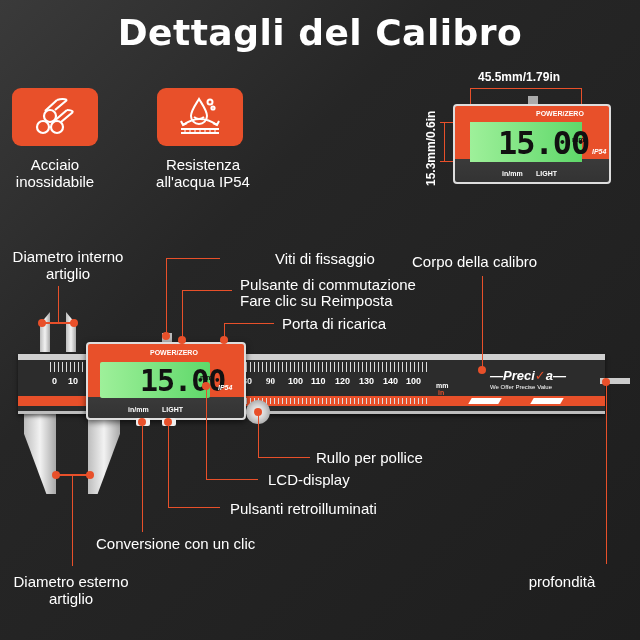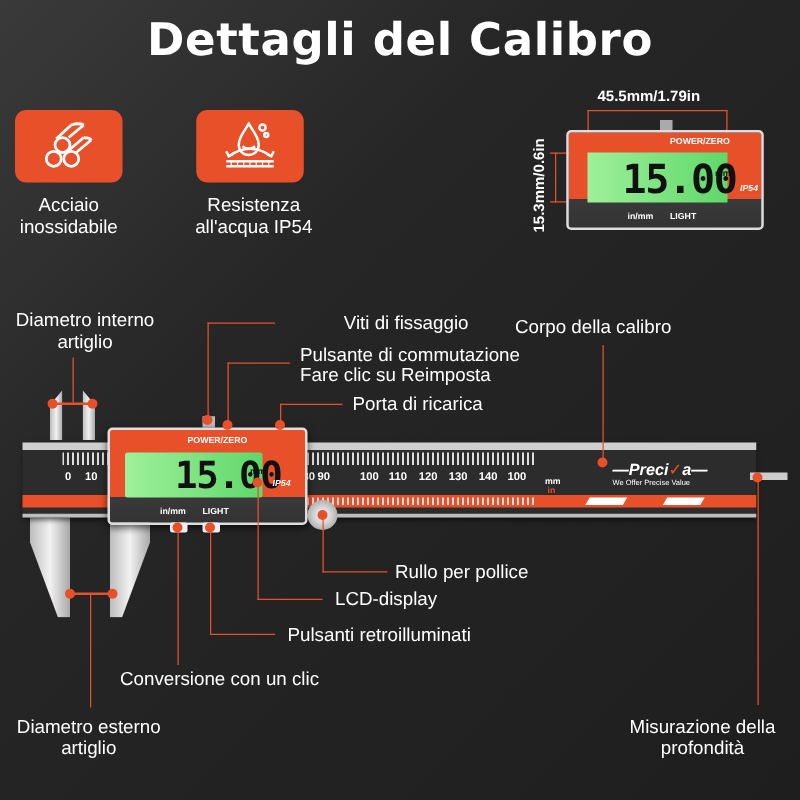--- a/index.html
+++ b/index.html
@@ -147,21 +147,21 @@
 <div class="abs beam-stripe"></div>
 <div class="abs" style="left:470px;top:398px;width:30px;height:6px;background:#fff;transform:skewX(-30deg);"></div>
 <div class="abs" style="left:532px;top:398px;width:30px;height:6px;background:#fff;transform:skewX(-30deg);"></div>
 <div class="abs ticks" style="left:50px;top:362px;width:40px;"></div>
 <div class="abs ticks" style="left:246px;top:362px;width:182px;"></div>
 <div class="abs ticks" style="left:246px;top:398px;width:182px;height:6px;"></div>
 
 <div class="abs scale-num" style="left:52px;top:376px;">0</div>
 <div class="abs scale-num" style="left:68px;top:376px;">10</div>
 <div class="abs scale-num" style="left:242px;top:376px;">80</div>
-<div class="abs scale-num" style="left:254px;top:376px;">90</div>
+<div class="abs scale-num" style="left:266px;top:376px;font-family:Liberation Serif, serif;">90</div>
 <div class="abs scale-num" style="left:288px;top:376px;">100</div>
 <div class="abs scale-num" style="left:311px;top:376px;">110</div>
 <div class="abs scale-num" style="left:335px;top:376px;">120</div>
 <div class="abs scale-num" style="left:359px;top:376px;">130</div>
 <div class="abs scale-num" style="left:383px;top:376px;">140</div>
 <div class="abs scale-num" style="left:406px;top:376px;">100</div>
 <div class="abs tiny" style="left:436px;top:382px;">mm</div>
 <div class="abs tiny" style="left:438px;top:389px;color:#e8502a;">in</div>
 
 <div class="abs brand" style="left:490px;top:368px;">
@@ -240,15 +240,14 @@
 <div class="abs label" style="left:412px;top:253px;">Corpo della calibro</div>
 <div class="abs label" style="left:316px;top:449px;">Rullo per pollice</div>
 <div class="abs label" style="left:268px;top:471px;">LCD-display</div>
 <div class="abs label" style="left:230px;top:500px;">Pulsanti retroilluminati</div>
 <div class="abs label" style="left:96px;top:535px;">Conversione con un clic</div>
 <div class="abs label center" style="left:0;top:573px;width:142px;">
   <div>Diametro esterno</div>
   <div>artiglio</div>
 </div>
 <div class="abs label center" style="left:490px;top:573px;width:144px;">
-  <div>Misurazione della</div>
   <div>profondità</div>
 </div>
 
 </body></html>

